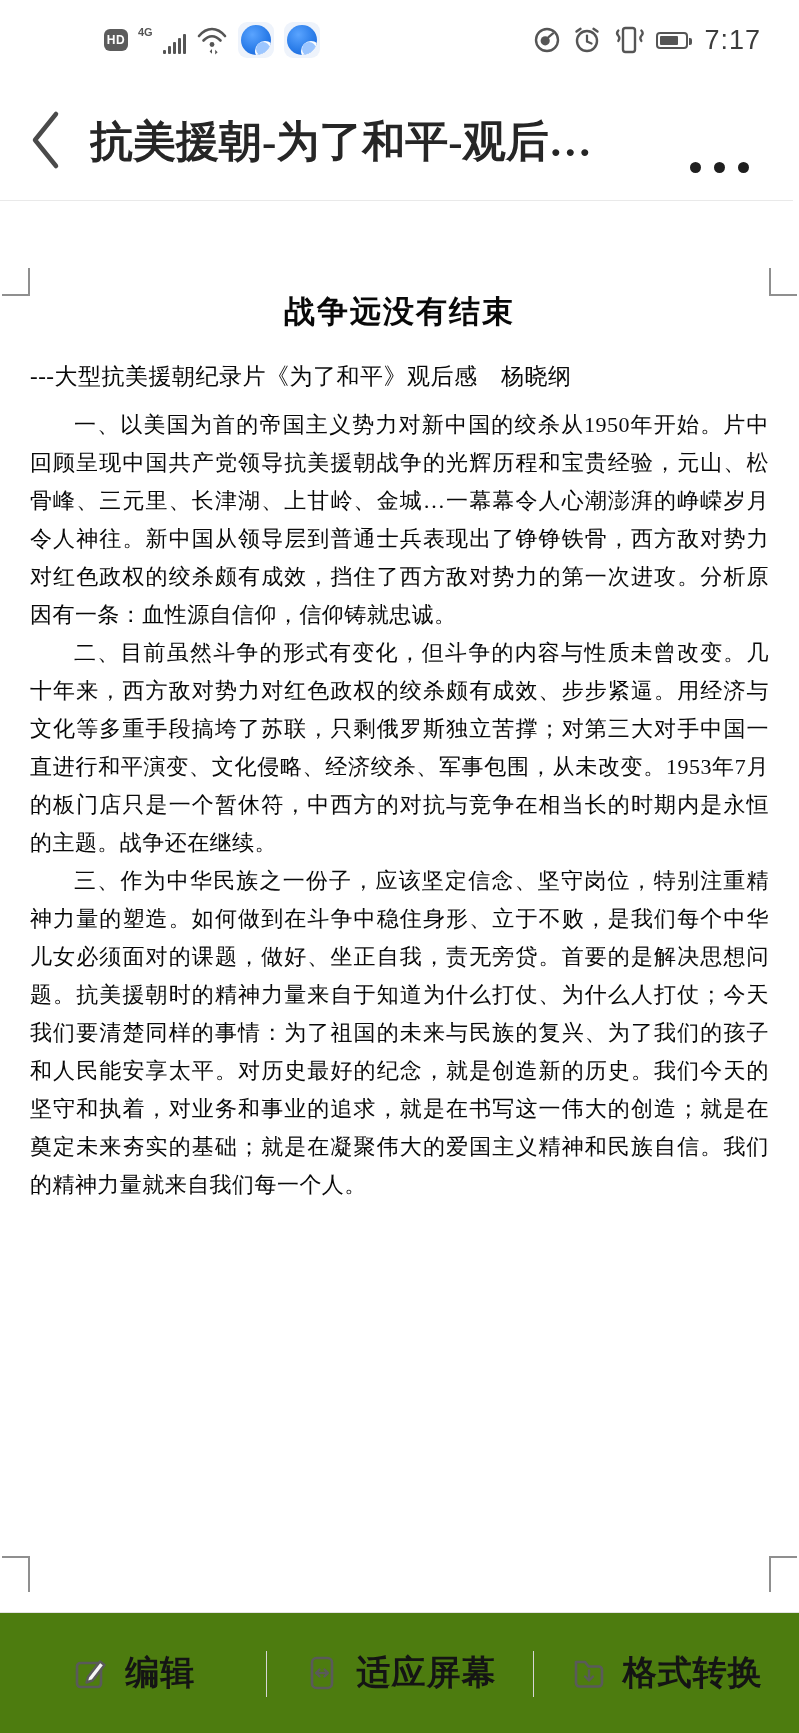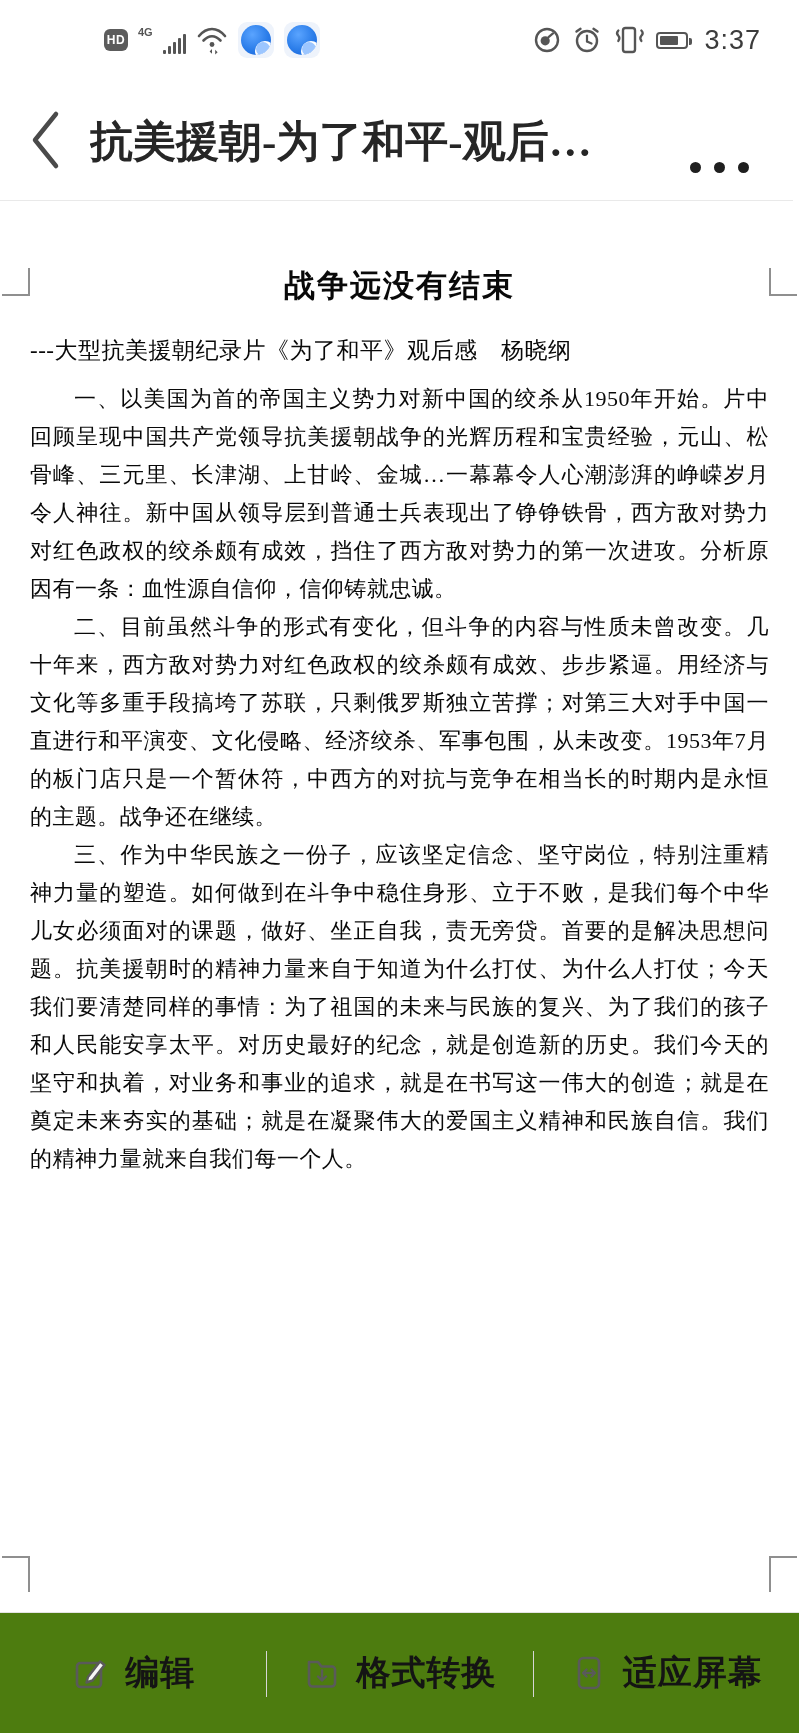--- a/index.html
+++ b/index.html
@@ -54,21 +54,21 @@
 
   
   .doc { position:absolute; top:201px; left:0; right:0; height:1411px; background:#fff; }
   .corner-mark { position:absolute; }
   .cm-tl { left:2px;  top:67px;  width:28px; height:28px; border-right:2px solid #8f8f8f; border-bottom:2px solid #8f8f8f; }
   .cm-tr { right:2px; top:67px;  width:28px; height:28px; border-left:2px solid #8f8f8f;  border-bottom:2px solid #8f8f8f; }
   .cm-bl { left:2px;  top:1355px; width:28px; height:36px; border-right:2px solid #8f8f8f; border-top:2px solid #8f8f8f; }
   .cm-br { right:2px; top:1355px; width:28px; height:36px; border-left:2px solid #8f8f8f;  border-top:2px solid #8f8f8f; }
   .doc-content { position:absolute; top:0; left:30px; right:30px;
                  font-family:"Liberation Serif","DejaVu Serif",serif; color:#090909; }
-  .doc-title { margin-top:64px; text-align:center; font-size:31px; font-weight:bold;
+  .doc-title { margin-top:90px; text-align:center; font-size:31px; font-weight:bold;
                letter-spacing:2px; }
   .doc-byline { margin-top:28px; text-align:left; font-size:23px; letter-spacing:0.5px; }
   .doc-paragraphs { margin-top:14px; }
   .doc-paragraphs p { font-size:22px; line-height:38px; letter-spacing:0.45px;
                       text-align:justify; text-indent:2em; }
 
   
   .toolbar { position:absolute; left:0; right:0; bottom:0; height:121px;
              background:#4d7c0f; border-top:1px solid #e3e3e3; display:flex; }
   .tb-item { flex:1; display:flex; align-items:center; justify-content:center; gap:14px; }
@@ -128,21 +128,21 @@
       </svg>
       <svg class="sb-icon" width="34" height="30" viewBox="0 0 34 30">
         <rect x="11" y="3" width="12" height="24" rx="2.5" fill="none" stroke="#555" stroke-width="2.4"></rect>
         <path d="M7,9 q-2.5,2.5 0,5 q2,2 0,5" fill="none" stroke="#555" stroke-width="2.2" stroke-linecap="round" transform="translate(-1,-4) scale(1.05)"></path>
         <path d="M27,9 q2.5,2.5 0,5 q-2,2 0,5" fill="none" stroke="#555" stroke-width="2.2" stroke-linecap="round" transform="translate(1,-4) scale(1.05)"></path>
       </svg>
       <span class="battery">
         <span class="fill"></span>
           <span class="nub"></span>
       </span>
-      <span class="clock-text">3:37</span>
+      <span class="clock-text">7:17</span>
     </div>
   </div>
 
   <div class="header">
     <div class="back-btn">
       <svg width="38" height="62" viewBox="0 0 38 62">
         <polyline points="30,5 9,31 30,57" fill="none" stroke="#4a4a4a" stroke-width="4.5" stroke-linecap="round" stroke-linejoin="round"></polyline>
       </svg>
     </div>
     <div class="header-text">
@@ -175,32 +175,32 @@
   <div class="toolbar">
     <div class="tb-item">
       <svg width="40" height="40" viewBox="0 0 40 40">
         <rect x="6" y="10" width="24" height="24" rx="3.5" fill="none" stroke="#5a5a5a" stroke-width="2.6"></rect>
         <path d="M17,24 L29,8.5 l4.5,3.5 L21.5,27.5 l-6,2 z" fill="#f7f7f7" stroke="#5a5a5a" stroke-width="2.4" stroke-linejoin="round"></path>
       </svg>
       <span class="tb-label">编辑</span>
     </div>
     <div class="tb-item">
       <svg width="40" height="40" viewBox="0 0 40 40">
-        <path d="M7,9 h9 l3.5,4.5 H30 a3,3 0 0 1 3,3 V30 a3.5,3.5 0 0 1 -3.5,3.5 H10.5 A3.5,3.5 0 0 1 7,30 V9 z" fill="none" stroke="#5a5a5a" stroke-width="2.6" stroke-linejoin="round"></path>
-        <line x1="20" y1="17.5" x2="20" y2="27" stroke="#5a5a5a" stroke-width="2.4" stroke-linecap="round"></line>
-        <path d="M16,23.5 L20,27.5 l4,-4" fill="none" stroke="#5a5a5a" stroke-width="2.4" stroke-linecap="round" stroke-linejoin="round"></path>
-      </svg>
-      <span class="tb-label">格式转换</span>
-    </div>
-    <div class="tb-item">
-      <svg width="40" height="40" viewBox="0 0 40 40">
         <rect x="10" y="5" width="20" height="30" rx="4.5" fill="none" stroke="#5a5a5a" stroke-width="2.6"></rect>
         <line x1="14.5" y1="20" x2="25.5" y2="20" stroke="#5a5a5a" stroke-width="2.4"></line>
         <path d="M17.5,16.5 L14,20 l3.5,3.5" fill="none" stroke="#5a5a5a" stroke-width="2.4" stroke-linecap="round" stroke-linejoin="round"></path>
         <path d="M22.5,16.5 L26,20 l-3.5,3.5" fill="none" stroke="#5a5a5a" stroke-width="2.4" stroke-linecap="round" stroke-linejoin="round"></path>
       </svg>
       <span class="tb-label">适应屏幕</span>
     </div>
+    <div class="tb-item">
+      <svg width="40" height="40" viewBox="0 0 40 40">
+        <path d="M7,9 h9 l3.5,4.5 H30 a3,3 0 0 1 3,3 V30 a3.5,3.5 0 0 1 -3.5,3.5 H10.5 A3.5,3.5 0 0 1 7,30 V9 z" fill="none" stroke="#5a5a5a" stroke-width="2.6" stroke-linejoin="round"></path>
+        <line x1="20" y1="17.5" x2="20" y2="27" stroke="#5a5a5a" stroke-width="2.4" stroke-linecap="round"></line>
+        <path d="M16,23.5 L20,27.5 l4,-4" fill="none" stroke="#5a5a5a" stroke-width="2.4" stroke-linecap="round" stroke-linejoin="round"></path>
+      </svg>
+      <span class="tb-label">格式转换</span>
+    </div>
     <span class="tb-divider d1"></span>
     <span class="tb-divider d2"></span>
   </div>
 
 </div>
 
 </body></html>

